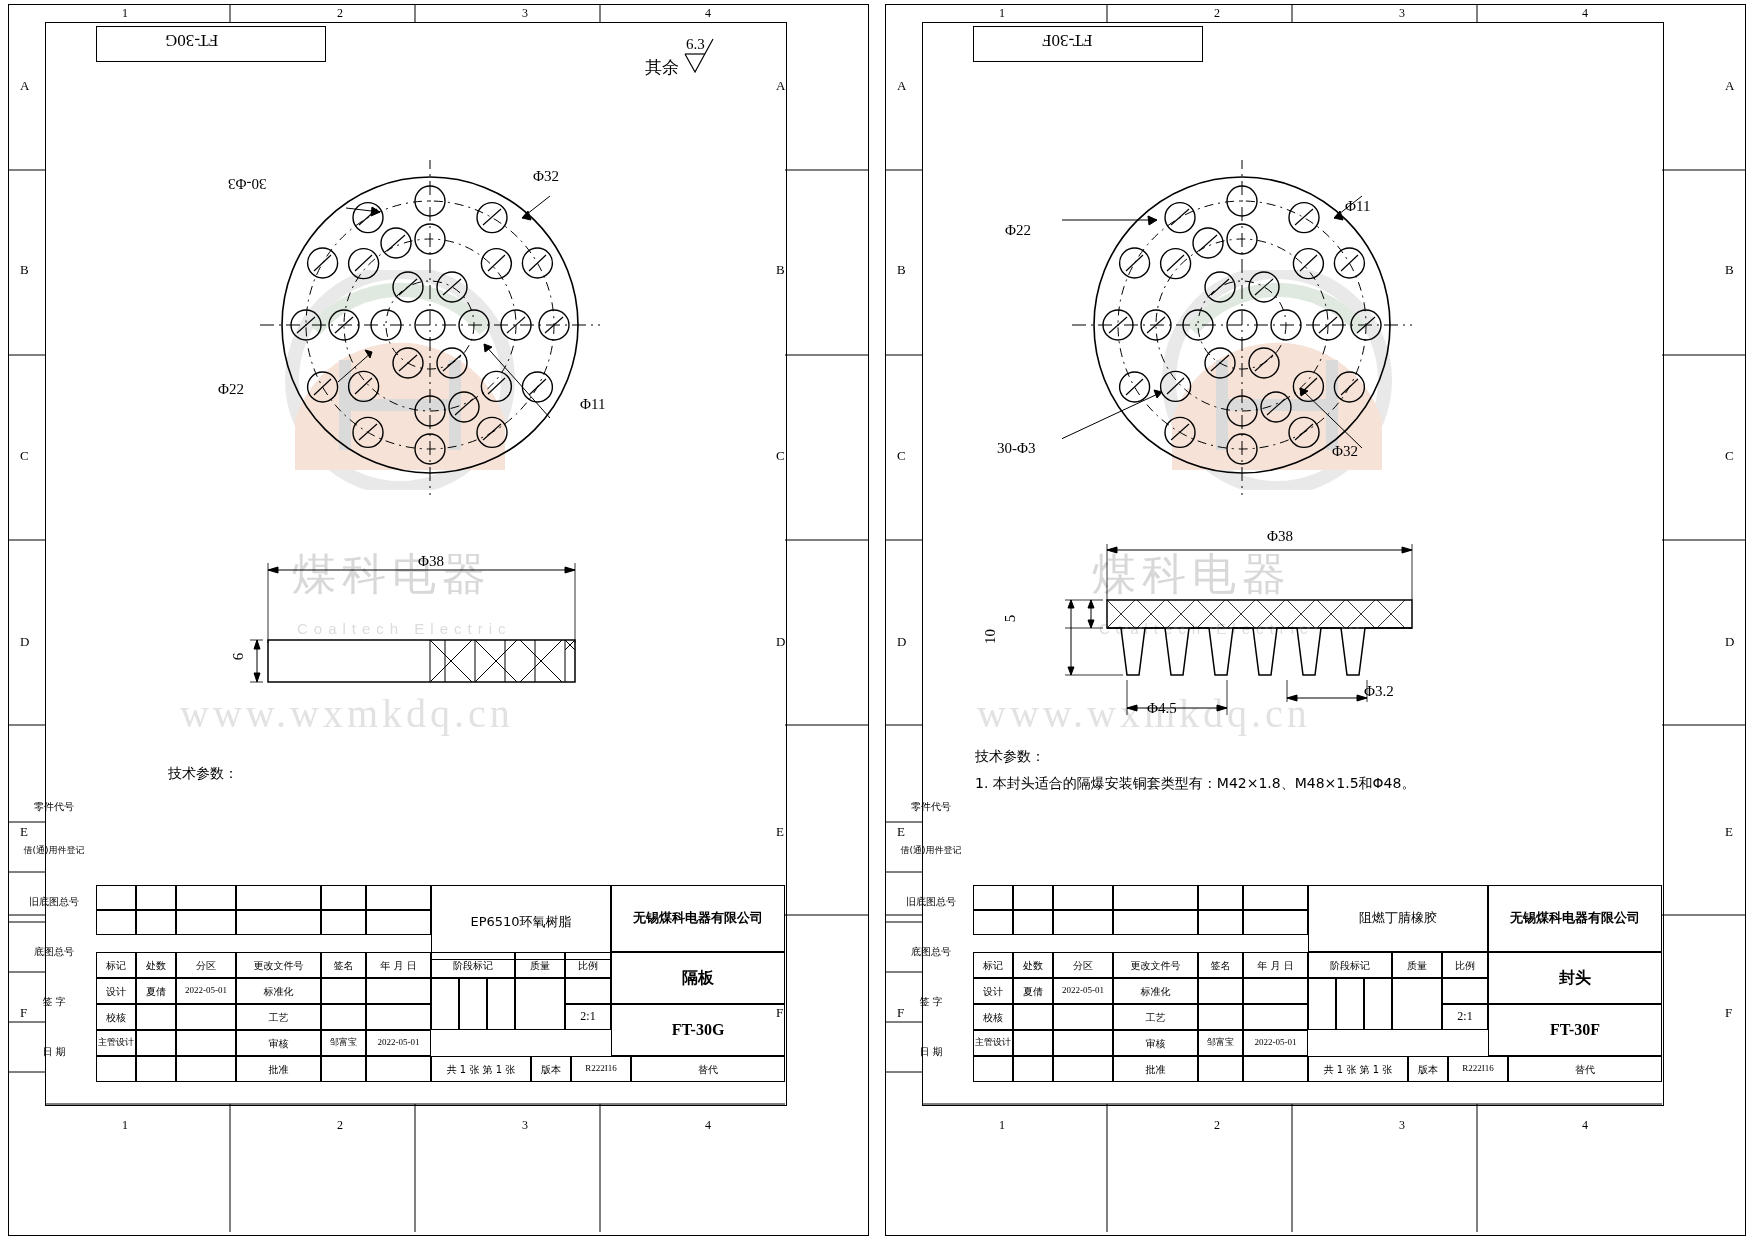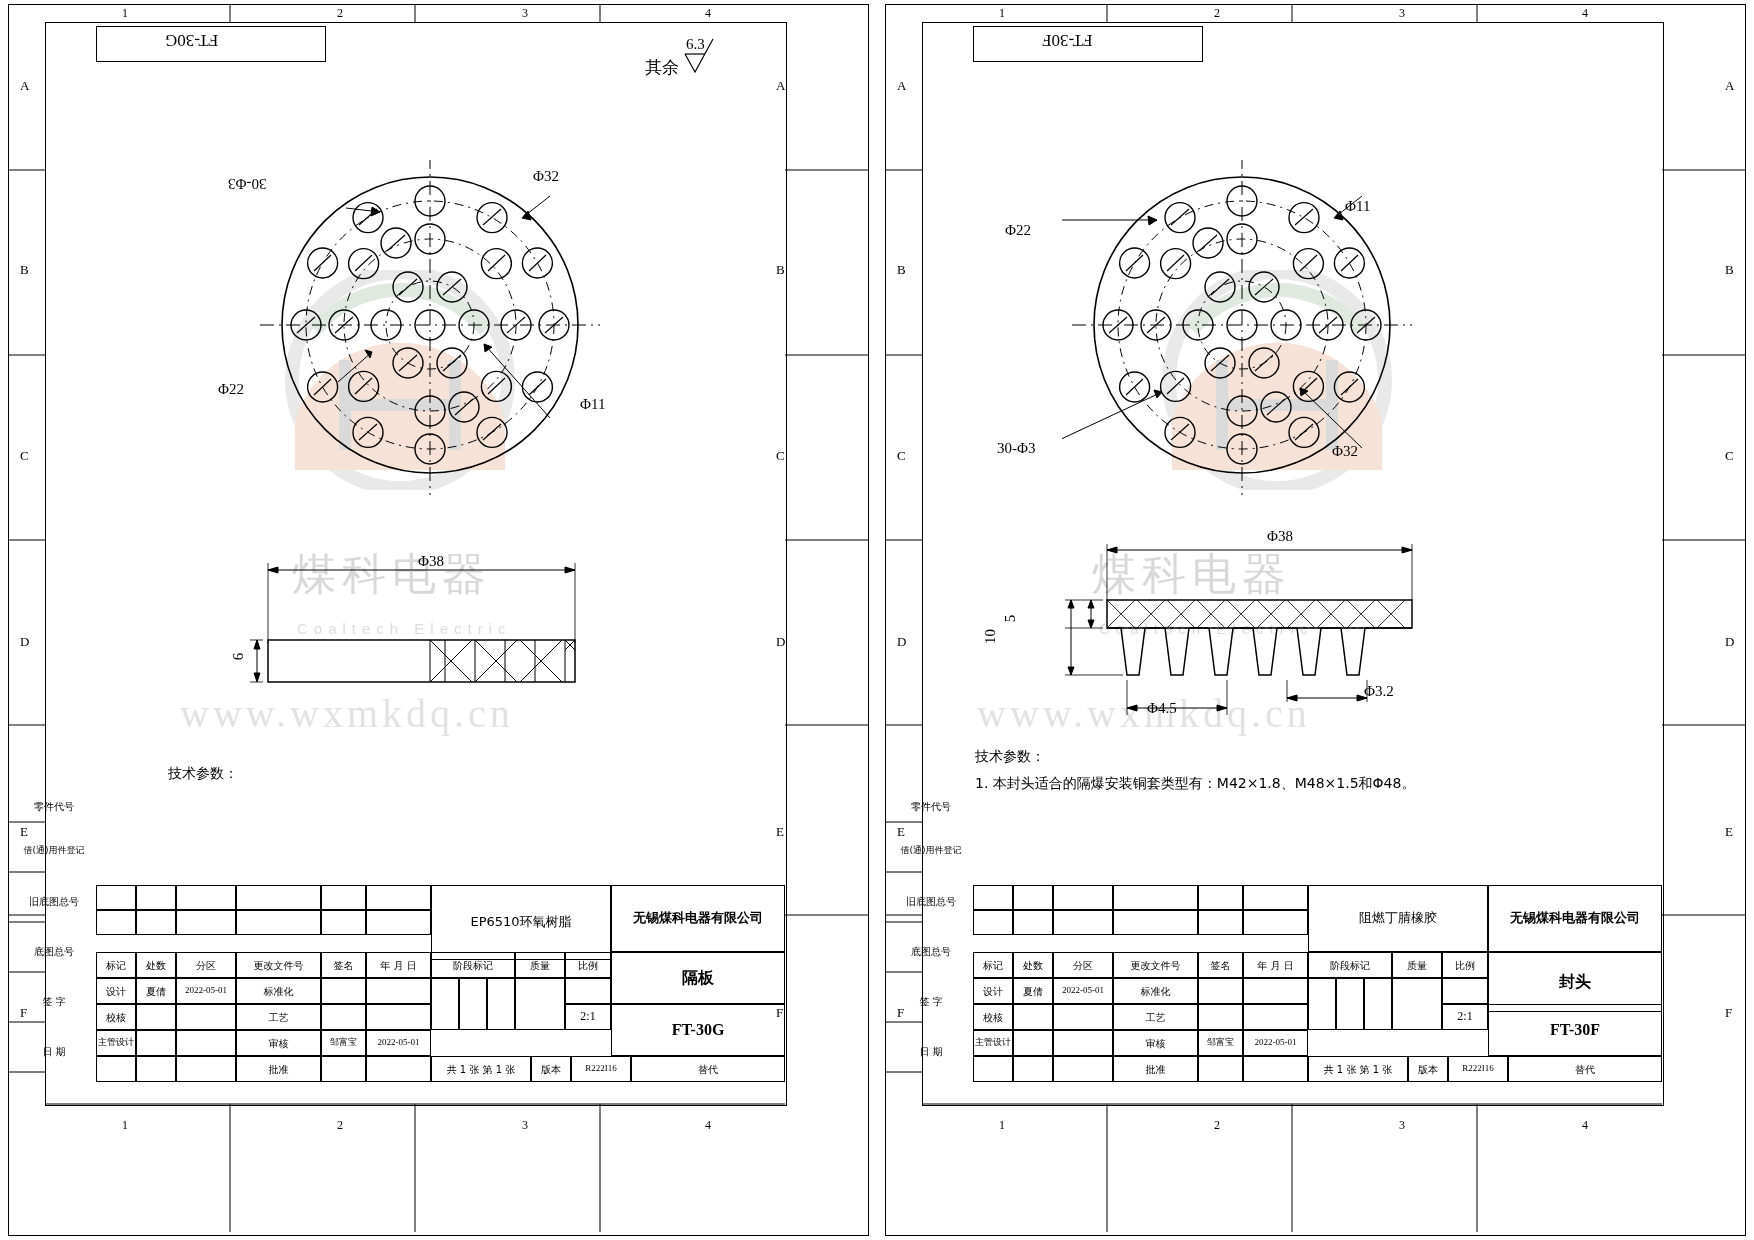--- a/index.html
+++ b/index.html
@@ -600,21 +600,21 @@
     <div class="tb cjk" style="left:431px;top:952px;width:84px;height:26px;">阶段标记</div>
     <div class="tb cjk" style="left:515px;top:952px;width:50px;height:26px;">质量</div>
     <div class="tb cjk" style="left:565px;top:952px;width:46px;height:26px;">比例</div>
     <div class="tb" style="left:431px;top:978px;width:28px;height:52px;"></div>
     <div class="tb" style="left:459px;top:978px;width:28px;height:52px;"></div>
     <div class="tb" style="left:487px;top:978px;width:28px;height:52px;"></div>
     <div class="tb" style="left:515px;top:978px;width:50px;height:52px;"></div>
     <div class="tb" style="left:565px;top:978px;width:46px;height:26px;"></div>
     <div class="tb" style="left:565px;top:1004px;width:46px;height:26px;font-size:12px;">2:1</div>
 
-    <div class="tb big cjk" style="left:611px;top:952px;width:174px;height:60px;">封头</div>
+    <div class="tb big cjk" style="left:611px;top:952px;width:174px;height:52px;">封头</div>
     <div class="tb big" style="left:611px;top:1004px;width:174px;height:52px;">FT-30F</div>
 
     <div class="tb cjk" style="left:431px;top:1056px;width:100px;height:26px;">共 1 张  第 1 张</div>
     <div class="tb cjk" style="left:531px;top:1056px;width:40px;height:26px;">版本</div>
     <div class="tb" style="left:571px;top:1056px;width:60px;height:26px;font-size:9px;">R222I16</div>
     <div class="tb cjk" style="left:631px;top:1056px;width:154px;height:26px;">替代</div>
   </div>
 </div>
 
 </body></html>

